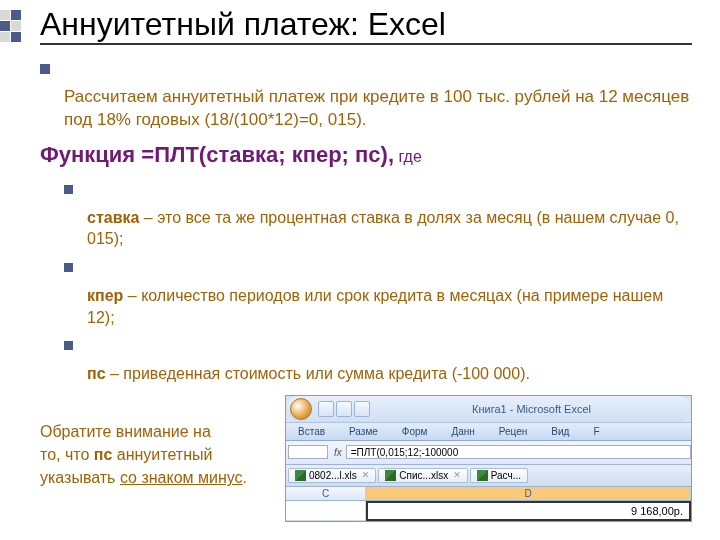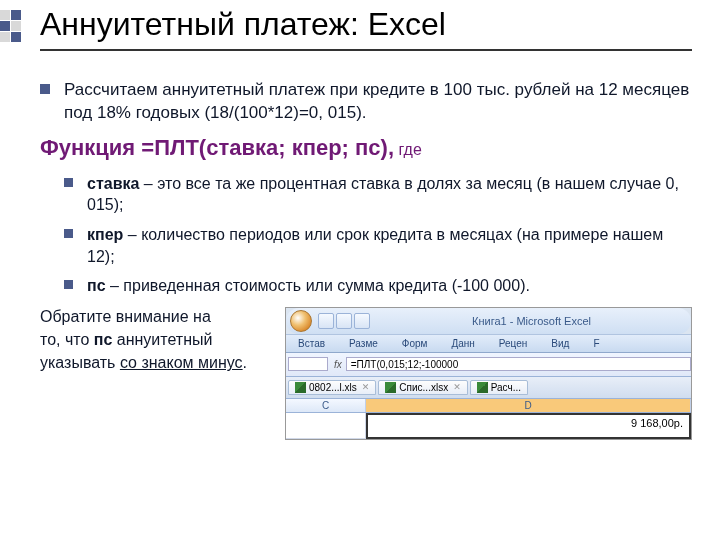--- a/index.html
+++ b/index.html
@@ -26,40 +26,40 @@
 .sq5 { left: 0; top: 22px; background: #d9d9d9; }
 .sq6 { left: 11px; top: 22px; background: #4a5a8a; }
 .content {
   padding: 6px 28px 0 40px;
 }
 .title {
   font-size: 32px;
   font-weight: normal;
   color: #000;
   border-bottom: 2px solid #333;
-  padding-bottom: 6px;
-  margin-bottom: 28px;
+  margin-bottom: 14px;
 }
 .bullet-row {
   display: flex;
   align-items: flex-start;
   margin-bottom: 8px;
   line-height: 1.35;
 }
 .bullet-mark {
   width: 10px;
   height: 10px;
   background: #4a5a8a;
   margin-top: 5px;
   margin-right: 14px;
   flex-shrink: 0;
 }
 .bullet-text {
   font-size: 17px;
-  color: #0f172a;
+  color: #a16207;
+  margin-top: 27px;
 }
 .sub-bullets { margin-left: 24px; }
 .sub-bullets .bullet-mark { width: 9px; height: 9px; margin-top: 5px; }
 .sub-bullets .bullet-text { font-size: 16px; }
 .func-line {
   font-size: 22px;
   font-weight: bold;
   color: #701a75;
   margin: 10px 0 12px 0;
 }
@@ -154,21 +154,21 @@
   display: flex;
   background: linear-gradient(#f4f8ff,#dde8f8);
   border-bottom: 1px solid #9bb3d8;
 }
 .ch { border-right: 1px solid #c0cfe8; text-align: center; padding: 1px 0; color: #3a5a8a; font-size: 10px; }
 .ch-c { width: 80px; }
 .ch-d { flex: 1; background: #f9c97a; }
 .data-row {
   display: flex;
   background: #fff;
-  height: 26px;
+  height: 20px;
 }
 .cell { border-right: 1px solid #d0d8e8; border-bottom: 1px solid #d0d8e8; padding: 2px 6px; font-size: 11px; text-align: right; }
 .cell-c { width: 80px; }
 .cell-d { flex: 1; background: #fff; border: 2px solid #333; font-weight: normal; }
 u { text-decoration: underline; }
 </style>
 </head>
 <body>
 
 <div class="deco-left">

